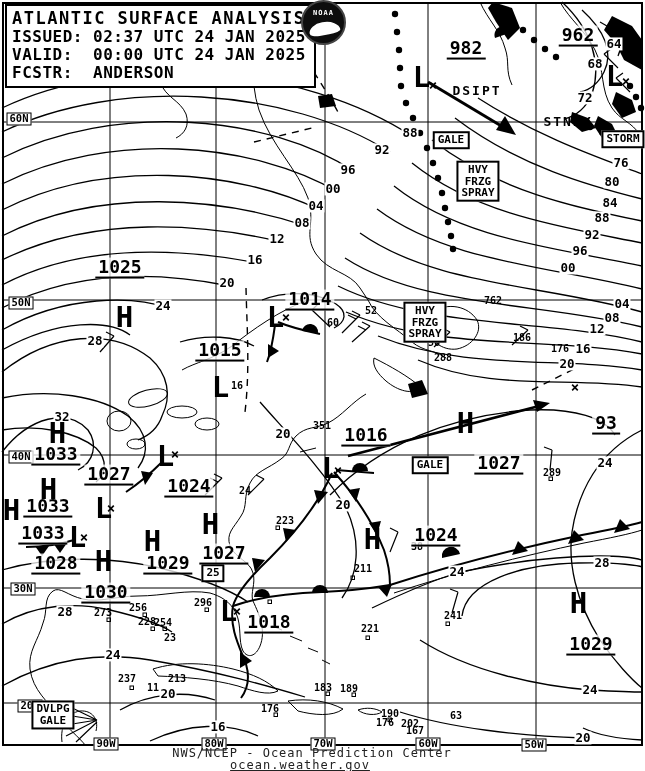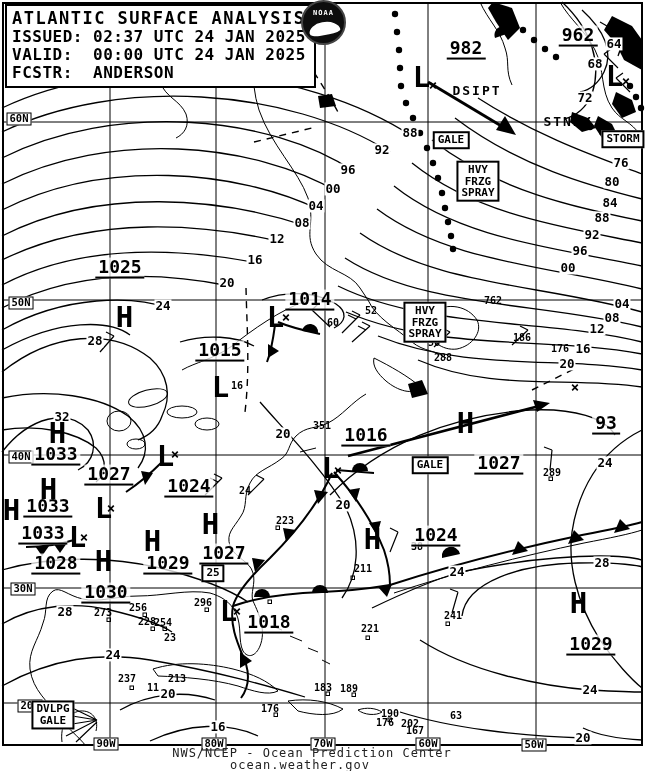--- a/index.html
+++ b/index.html
@@ -401,15 +401,15 @@
     <div class="r">FCSTR:  ANDERSON</div>
   </div>
 
 
   <div id="logo">
     <span class="nm">NOAA</span>
     <span class="swoosh"></span>
   </div>
 
   <div class="ftr" style="left:312px;top:753px;">NWS/NCEP - Ocean Prediction Center</div>
-  <div class="ftr" style="left:300px;top:765px;">ocean.weather.gov</div>
+  <div class="ftr" style="left:300px;top:765px;text-decoration:underline;">ocean.weather.gov</div>
 
 </div>
 
 </body></html>

